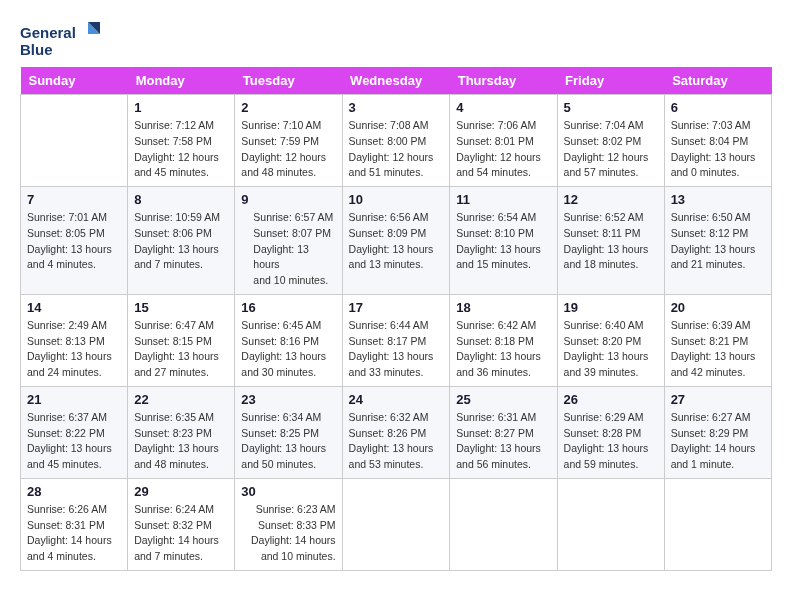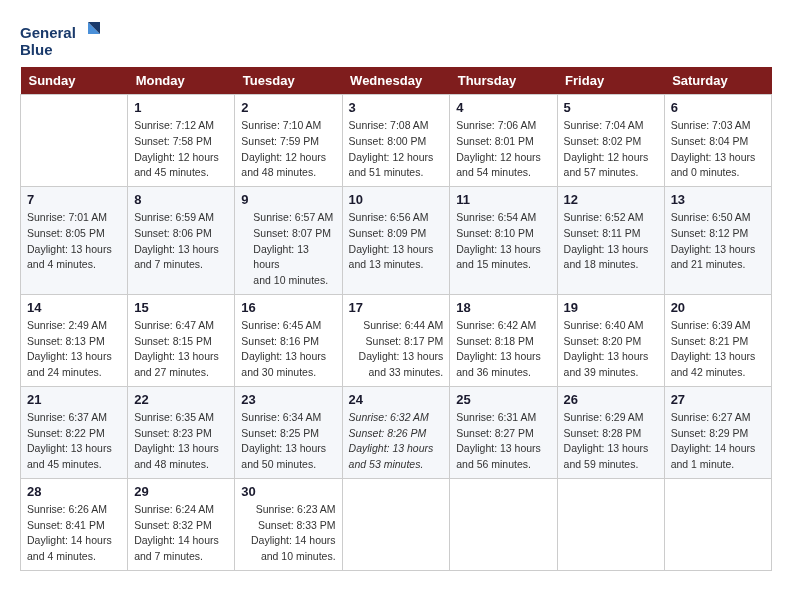--- a/index.html
+++ b/index.html
@@ -66,21 +66,21 @@
     }
     .empty-cell {
       background: #f9f9f9;
     }
     tr:nth-child(even) td {
       background: #f5f7fa;
     }
     tr:nth-child(odd) td {
       background: #fff;
     }
-    .calendar thead tr th { background: #7f1d1d; }
+    .calendar thead tr th { background: #d946ef; }
   </style>
 </head>
 <body>
 
 <div class="header">
   <div class="logo">
   <svg width="80" height="45" viewBox="0 0 80 45" xmlns="http://www.w3.org/2000/svg">
     <text x="0" y="18" font-size="15" font-weight="bold" fill="#1a3a6b" font-family="Arial">General</text>
     <text x="0" y="35" font-size="15" font-weight="bold" fill="#1a3a6b" font-family="Arial">Blue</text>
     <polygon points="68,2 80,14 68,14" fill="#4a90d9"></polygon>
@@ -154,21 +154,21 @@
       <tr>
         <td>
           <div class="day-num">7</div>
           <div class="day-info" style="white-space: pre-line;">Sunrise: 7:01 AM
 Sunset: 8:05 PM
 Daylight: 13 hours
 and 4 minutes.</div>
         </td>
         <td>
           <div class="day-num">8</div>
-          <div class="day-info" style="white-space: pre-line;">Sunrise: 6:59 AM
+          <div class="day-info" style="white-space: pre-line;">Sunrise: 10:59 AM
 Sunset: 8:06 PM
 Daylight: 13 hours
 and 7 minutes.</div>
         </td>
         <td>
           <div class="day-num">9</div>
           <div class="day-info" style="white-space: pre-line; margin-left: 12px;">Sunrise: 6:57 AM
 Sunset: 8:07 PM
 Daylight: 13 hours
 and 10 minutes.</div>
@@ -219,21 +219,21 @@
         </td>
         <td>
           <div class="day-num">16</div>
           <div class="day-info" style="white-space: pre-line;">Sunrise: 6:45 AM
 Sunset: 8:16 PM
 Daylight: 13 hours
 and 30 minutes.</div>
         </td>
         <td>
           <div class="day-num">17</div>
-          <div class="day-info" style="white-space: pre-line; text-align: right;">Sunrise: 6:44 AM
+          <div class="day-info" style="white-space: pre-line;">Sunrise: 6:44 AM
 Sunset: 8:17 PM
 Daylight: 13 hours
 and 33 minutes.</div>
         </td>
         <td>
           <div class="day-num">18</div>
           <div class="day-info" style="white-space: pre-line;">Sunrise: 6:42 AM
 Sunset: 8:18 PM
 Daylight: 13 hours
 and 36 minutes.</div>
@@ -270,21 +270,21 @@
         </td>
         <td>
           <div class="day-num">23</div>
           <div class="day-info" style="white-space: pre-line;">Sunrise: 6:34 AM
 Sunset: 8:25 PM
 Daylight: 13 hours
 and 50 minutes.</div>
         </td>
         <td>
           <div class="day-num">24</div>
-          <div class="day-info" style="white-space: pre-line; font-style: italic;">Sunrise: 6:32 AM
+          <div class="day-info" style="white-space: pre-line;">Sunrise: 6:32 AM
 Sunset: 8:26 PM
 Daylight: 13 hours
 and 53 minutes.</div>
         </td>
         <td>
           <div class="day-num">25</div>
           <div class="day-info" style="white-space: pre-line;">Sunrise: 6:31 AM
 Sunset: 8:27 PM
 Daylight: 13 hours
 and 56 minutes.</div>
@@ -301,21 +301,21 @@
           <div class="day-info" style="white-space: pre-line;">Sunrise: 6:27 AM
 Sunset: 8:29 PM
 Daylight: 14 hours
 and 1 minute.</div>
         </td>
       </tr>
       <tr>
         <td>
           <div class="day-num">28</div>
           <div class="day-info" style="white-space: pre-line;">Sunrise: 6:26 AM
-Sunset: 8:41 PM
+Sunset: 8:31 PM
 Daylight: 14 hours
 and 4 minutes.</div>
         </td>
         <td>
           <div class="day-num">29</div>
           <div class="day-info" style="white-space: pre-line;">Sunrise: 6:24 AM
 Sunset: 8:32 PM
 Daylight: 14 hours
 and 7 minutes.</div>
         </td>

